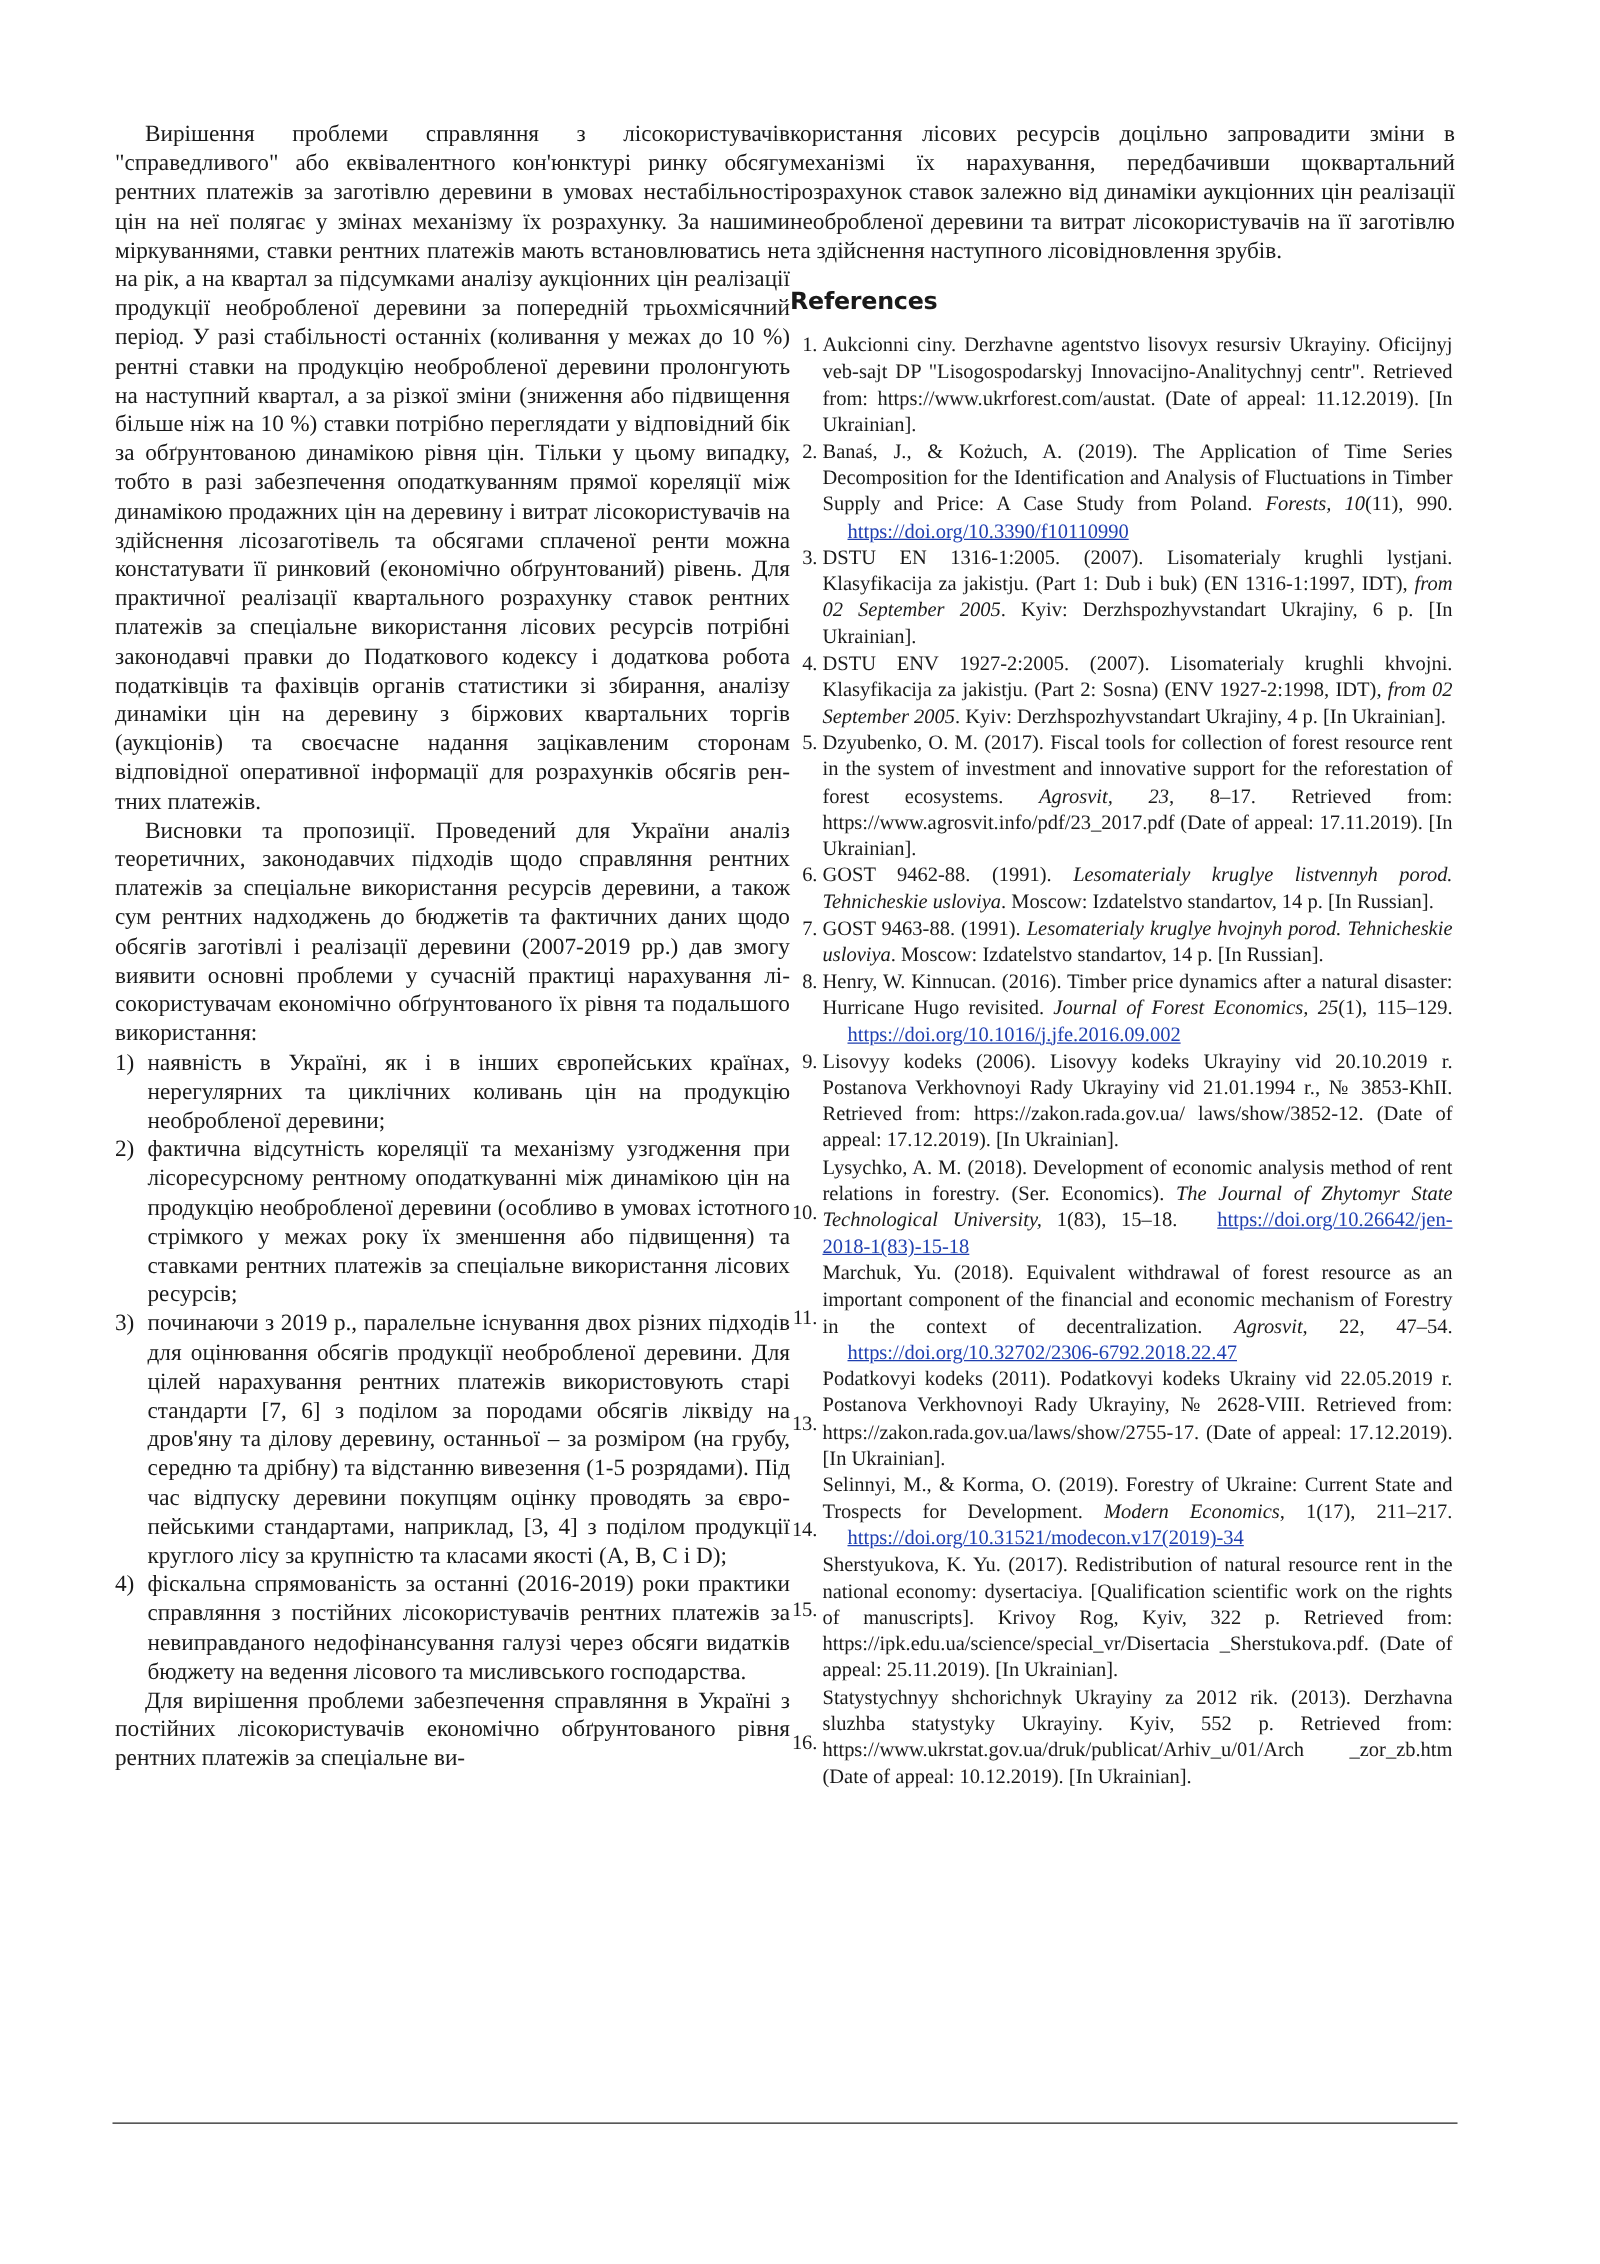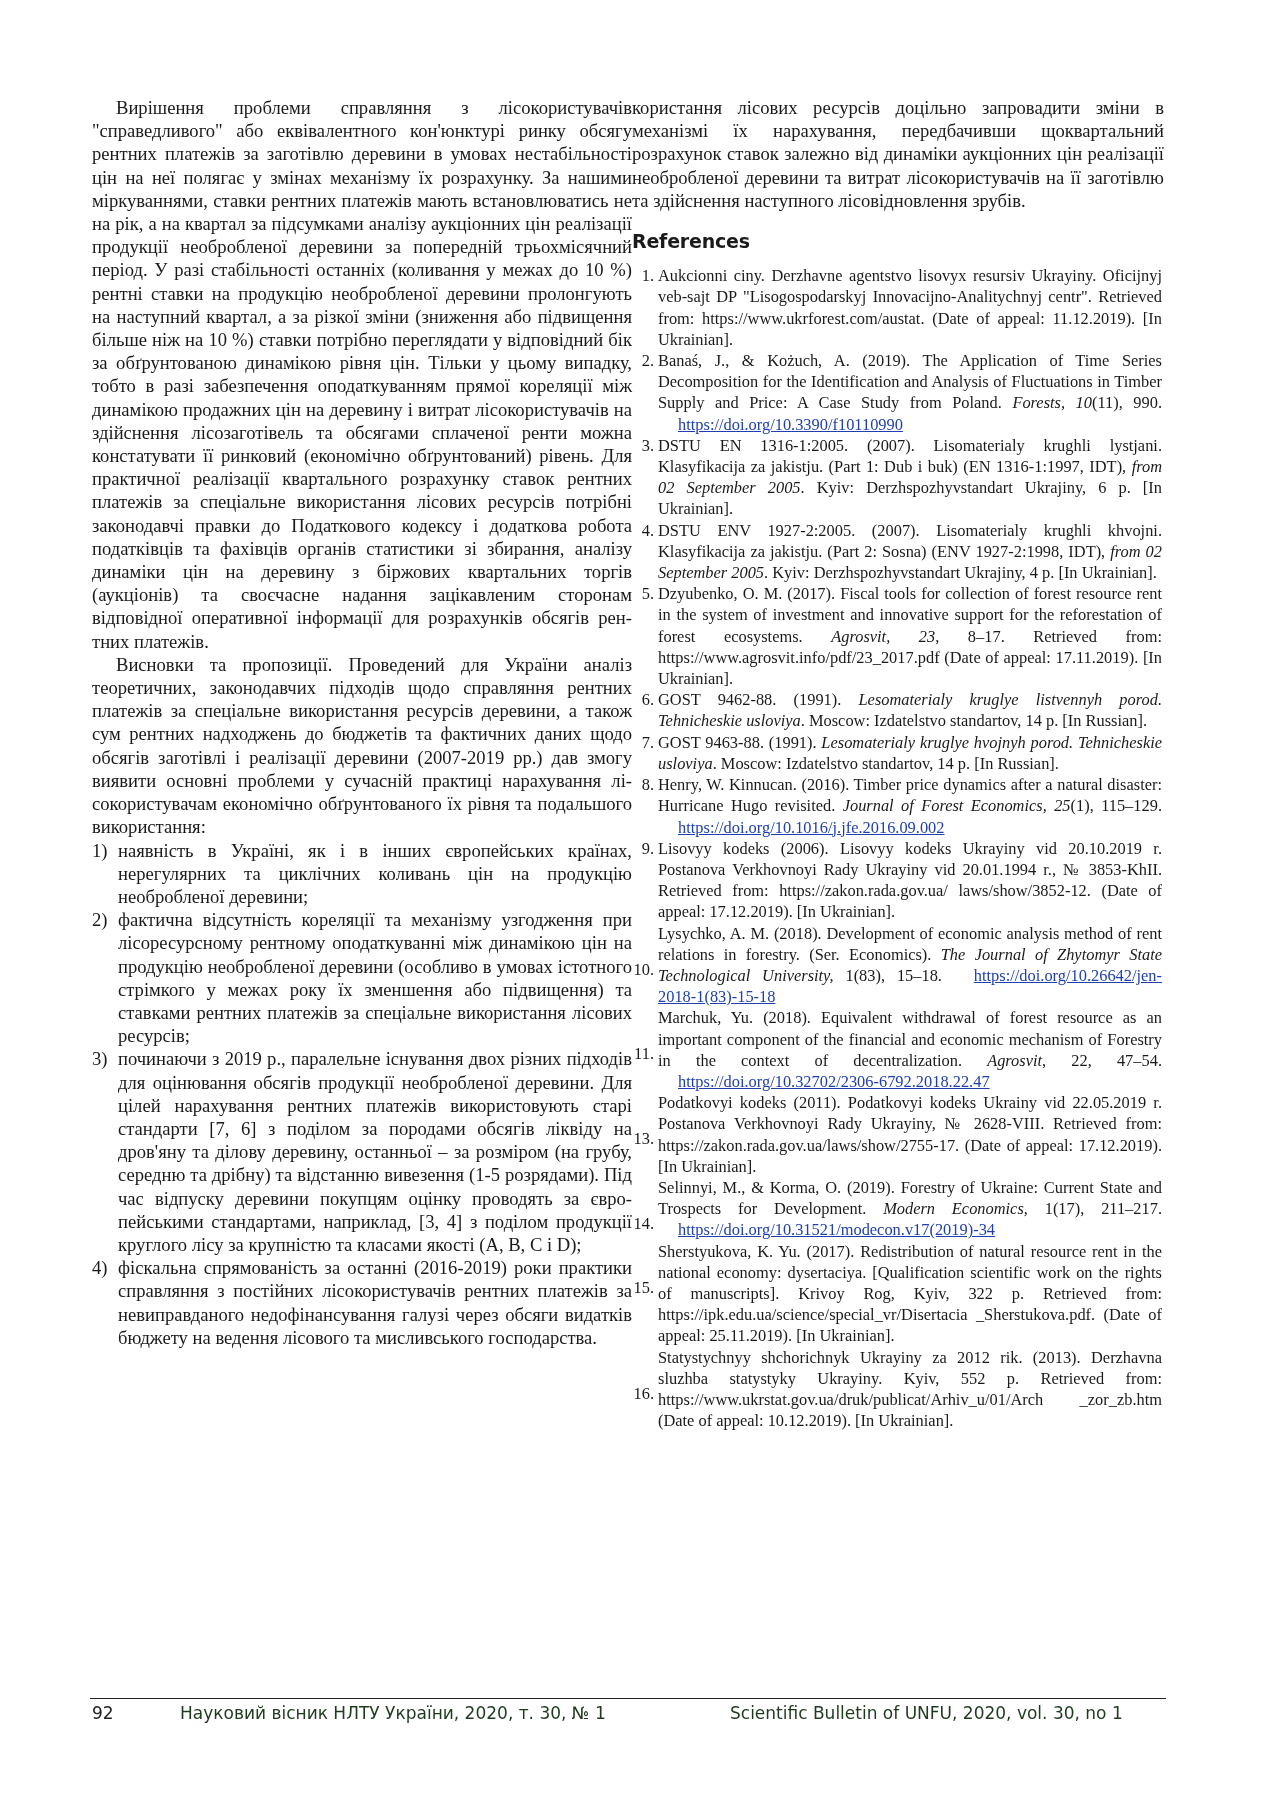--- a/index.html
+++ b/index.html
@@ -42,43 +42,39 @@
 
   <div class="col col-left">
     <p class="indent">Вирішення проблеми справляння з лісокористувачів "справедливого" або еквівалентного кон'юнктурі ринку обсягу рентних платежів за заготівлю деревини в умо­вах нестабільності цін на неї полягає у змінах механіз­му їх розрахунку. За нашими міркуваннями, ставки рен­тних платежів мають встановлюватись не на рік, а на квартал за підсумками аналізу аукціонних цін реалізації продукції необробленої деревини за попередній трьох­місячний період. У разі стабільності останніх (коливан­ня у межах до 10 %) рентні ставки на продукцію необ­робленої деревини пролонгують на наступний квартал, а за різкої зміни (зниження або підвищення більше ніж на 10 %) ставки потрібно переглядати у відповідний бік за обґрунтованою динамікою рівня цін. Тільки у цьому випадку, тобто в разі забезпечення оподаткуванням прямої кореляції між динамікою продажних цін на де­ревину і витрат лісокористувачів на здійснення лісоза­готівель та обсягами сплаченої ренти можна констату­вати її ринковий (економічно обґрунтований) рівень. Для практичної реалізації квартального розрахунку ста­вок рентних платежів за спеціальне використання лісо­вих ресурсів потрібні законодавчі правки до Податко­вого кодексу і додаткова робота податківців та фахівців органів статистики зі збирання, аналізу динаміки цін на деревину з біржових квартальних торгів (аукціонів) та своєчасне надання зацікавленим сторонам відповідної оперативної інформації для розрахунків обсягів рен­тних платежів.</p>
     <p class="indent"><span class="bold">Висновки та пропозиції.</span><span> Проведений для України аналіз теоретичних, законодавчих підходів щодо справ­ляння рентних платежів за спеціальне використання ре­сурсів деревини, а також сум рентних надходжень до бюджетів та фактичних даних щодо обсягів заготівлі і реалізації деревини (2007-2019 рр.) дав змогу виявити основні проблеми у сучасній практиці нарахування лі­сокористувачам економічно обґрунтованого їх рівня та подальшого використання:</span></p>
     <ol class="findings">
       <li><span class="num">1)</span><span>наявність в Україні, як і в інших європейських країнах, нерегулярних та циклічних коливань цін на продукцію необробленої деревини;</span></li>
       <li><span class="num">2)</span><span>фактична відсутність кореляції та механізму узгоджен­ня при лісоресурсному рентному оподаткуванні між динамікою цін на продукцію необробленої деревини (особливо в умовах істотного стрімкого у межах року їх зменшення або підвищення) та ставками рентних платежів за спеціальне використання лісових ресурсів;</span></li>
       <li><span class="num">3)</span><span>починаючи з 2019 р., паралельне існування двох різних підходів для оцінювання обсягів продукції необробле­ної деревини. Для цілей нарахування рентних платежів використовують старі стандарти [7, 6] з поділом за по­родами обсягів ліквіду на дров'яну та ділову деревину, останньої – за розміром (на грубу, середню та дрібну) та відстанню вивезення (1-5 розрядами). Під час від­пуску деревини покупцям оцінку проводять за євро­пейськими стандартами, наприклад, [3, 4] з поділом про­дукції круглого лісу за крупністю та класами якості (A, B, C і D);</span></li>
       <li><span class="num">4)</span><span>фіскальна спрямованість за останні (2016-2019) роки практики справляння з постійних лісокористувачів рентних платежів за невиправданого недофінансування галузі через обсяги видатків бюджету на ведення лісо­вого та мисливського господарства.</span></li>
     </ol>
+    <p class="indent">Для вирішення проблеми забезпечення справляння в Україні з постійних лісокористувачів економічно об­ґрунтованого рівня рентних платежів за спеціальне ви-</p>
   </div>
 
   <div class="col col-right">
     <p>користання лісових ресурсів доцільно запровадити змі­ни в механізмі їх нарахування, передбачивши щоквар­тальний розрахунок ставок залежно від динаміки аукці­онних цін реалізації необробленої деревини та витрат лісокористувачів на її заготівлю та здійснення наступ­ного лісовідновлення зрубів.</p>
     <h2 class="refs-title">References</h2>
     <ol class="refs">
       <li><span class="num">1.</span><span>Aukcionni ciny. Derzhavne agentstvo lisovyx resursiv Ukrayiny. Oficijnyj veb-sajt DP "Lisogospodarskyj Innovacijno-Ana­litychnyj centr". Retrieved from: https://www.ukrforest.com/aus­tat. (Date of appeal: 11.12.2019). [In Ukrainian].</span></li>
       <li><span class="num">2.</span><span>Banaś, J., &amp; Kożuch, A. (2019). The Application of Time Series Decomposition for the Identification and Analysis of Fluctuations in Timber Supply and Price: A Case Study from Poland. </span><span class="it">Forests, 10</span><span>(11), 990. </span><a class="doi">https://doi.org/10.3390/f10110990</a></li>
       <li><span class="num">3.</span><span>DSTU EN 1316-1:2005. (2007). Lisomaterialy krughli lystjani. Klasyfikacija za jakistju. (Part 1: Dub i buk) (EN 1316-1:1997, IDT), </span><span class="it">from 02 September 2005</span><span>. Kyiv: Derzhspozhyvstandart Uk­rajiny, 6 p. [In Ukrainian].</span></li>
       <li><span class="num">4.</span><span>DSTU ENV 1927-2:2005. (2007). Lisomaterialy krughli khvojni. Klasyfikacija za jakistju. (Part 2: Sosna) (ENV 1927-2:1998, IDT), </span><span class="it">from 02 September 2005</span><span>. Kyiv: Derzhspozhyvstandart Uk­rajiny, 4 p. [In Ukrainian].</span></li>
       <li><span class="num">5.</span><span>Dzyubenko, O. M. (2017). Fiscal tools for collection of forest re­source rent in the system of investment and innovative support for the reforestation of forest ecosystems. </span><span class="it">Agrosvit, 23</span><span>, 8–17. Retri­eved from: https://www.agrosvit.info/pdf/23_2017.pdf (Date of appeal: 17.11.2019). [In Ukrainian].</span></li>
       <li><span class="num">6.</span><span>GOST 9462-88. (1991). </span><span class="it">Lesomaterialy kruglye listvennyh porod. Tehnicheskie usloviya</span><span>. Moscow: Izdatelstvo standartov, 14 p. [In Russian].</span></li>
       <li><span class="num">7.</span><span>GOST 9463-88. (1991). </span><span class="it">Lesomaterialy kruglye hvojnyh porod. Tehnicheskie usloviya</span><span>. Moscow: Izdatelstvo standartov, 14 p. [In Russian].</span></li>
       <li><span class="num">8.</span><span>Henry, W. Kinnucan. (2016). Timber price dynamics after a natu­ral disaster: Hurricane Hugo revisited. </span><span class="it">Journal of Forest Econo­mics, 25</span><span>(1), 115–129. </span><a class="doi">https://doi.org/10.1016/j.jfe.2016.09.002</a></li>
-      <li><span class="num">9.</span><span>Lisovyy kodeks (2006). Lisovyy kodeks Ukrayiny vid 20.10.2019 r. Postanova Verkhovnoyi Rady Ukrayiny vid 20.01.1994 r., № 3853-KhII. Retrieved from: https://zakon.rada.gov.ua/ laws/show/3852-12. (Date of appeal: 17.12.2019). [In Ukrainian].</span></li>
+      <li><span class="num">9.</span><span>Lisovyy kodeks (2006). Lisovyy kodeks Ukrayiny vid 20.10.2019 r. Postanova Verkhovnoyi Rady Ukrayiny vid 21.01.1994 r., № 3853-KhII. Retrieved from: https://zakon.rada.gov.ua/ laws/show/3852-12. (Date of appeal: 17.12.2019). [In Ukrainian].</span></li>
       <li><span class="num two">10.</span><span>Lysychko, A. M. (2018). Development of economic analysis met­hod of rent relations in forestry. (Ser. Economics). </span><span class="it">The Journal of Zhytomyr State Technological University,</span><span> 1(83), 15–18. </span><a class="doi">https://doi.org/10.26642/jen-2018-1(83)-15-18</a></li>
       <li><span class="num two">11.</span><span>Marchuk, Yu. (2018). Equivalent withdrawal of forest resource as an important component of the financial and economic mecha­nism of Forestry in the context of decentralization. </span><span class="it">Agrosvit</span><span>, 22, 47–54. </span><a class="doi">https://doi.org/10.32702/2306-6792.2018.22.47</a></li>
       <li><span class="num two">13.</span><span>Podatkovyi kodeks (2011). Podatkovyi kodeks Ukrainy vid 22.05.2019 r. Postanova Verkhovnoyi Rady Ukrayiny, № 2628-VIII. Retrieved from: https://zakon.rada.gov.ua/laws/show/2755-17. (Date of appeal: 17.12.2019). [In Ukrainian].</span></li>
       <li><span class="num two">14.</span><span>Selinnyi, M., &amp; Korma, O. (2019). Forestry of Ukraine: Current State and Trospects for Development. </span><span class="it">Modern Economics</span><span>, 1(17), 211–217. </span><a class="doi">https://doi.org/10.31521/modecon.v17(2019)-34</a></li>
       <li><span class="num two">15.</span><span>Sherstyukova, K. Yu. (2017). Redistribution of natural resource rent in the national economy: dysertaciya. [Qualification scientific work on the rights of manuscripts]. Krivoy Rog, Kyiv, 322 p. Ret­rieved from: https://ipk.edu.ua/science/special_vr/Disertacia _Sherstukova.pdf. (Date of appeal: 25.11.2019). [In Ukrainian].</span></li>
       <li><span class="num two">16.</span><span>Statystychnyy shchorichnyk Ukrayiny za 2012 rik. (2013). Derzhavna sluzhba statystyky Ukrayiny. Kyiv, 552 p. Retrieved from: https://www.ukrstat.gov.ua/druk/publicat/Arhiv_u/01/Arch _zor_zb.htm (Date of appeal: 10.12.2019). [In Ukrainian].</span></li>
     </ol>
   </div>
 
   <div class="footer-rule"></div>
-  <div class="footer">
-    <span class="pg">92</span>
-    <span class="ua">Науковий вісник НЛТУ України, 2020, т. 30, № 1</span>
-    <span class="en">Scientific Bulletin of UNFU, 2020, vol. 30, no 1</span>
-  </div>
 </div>
 
 </body></html>

